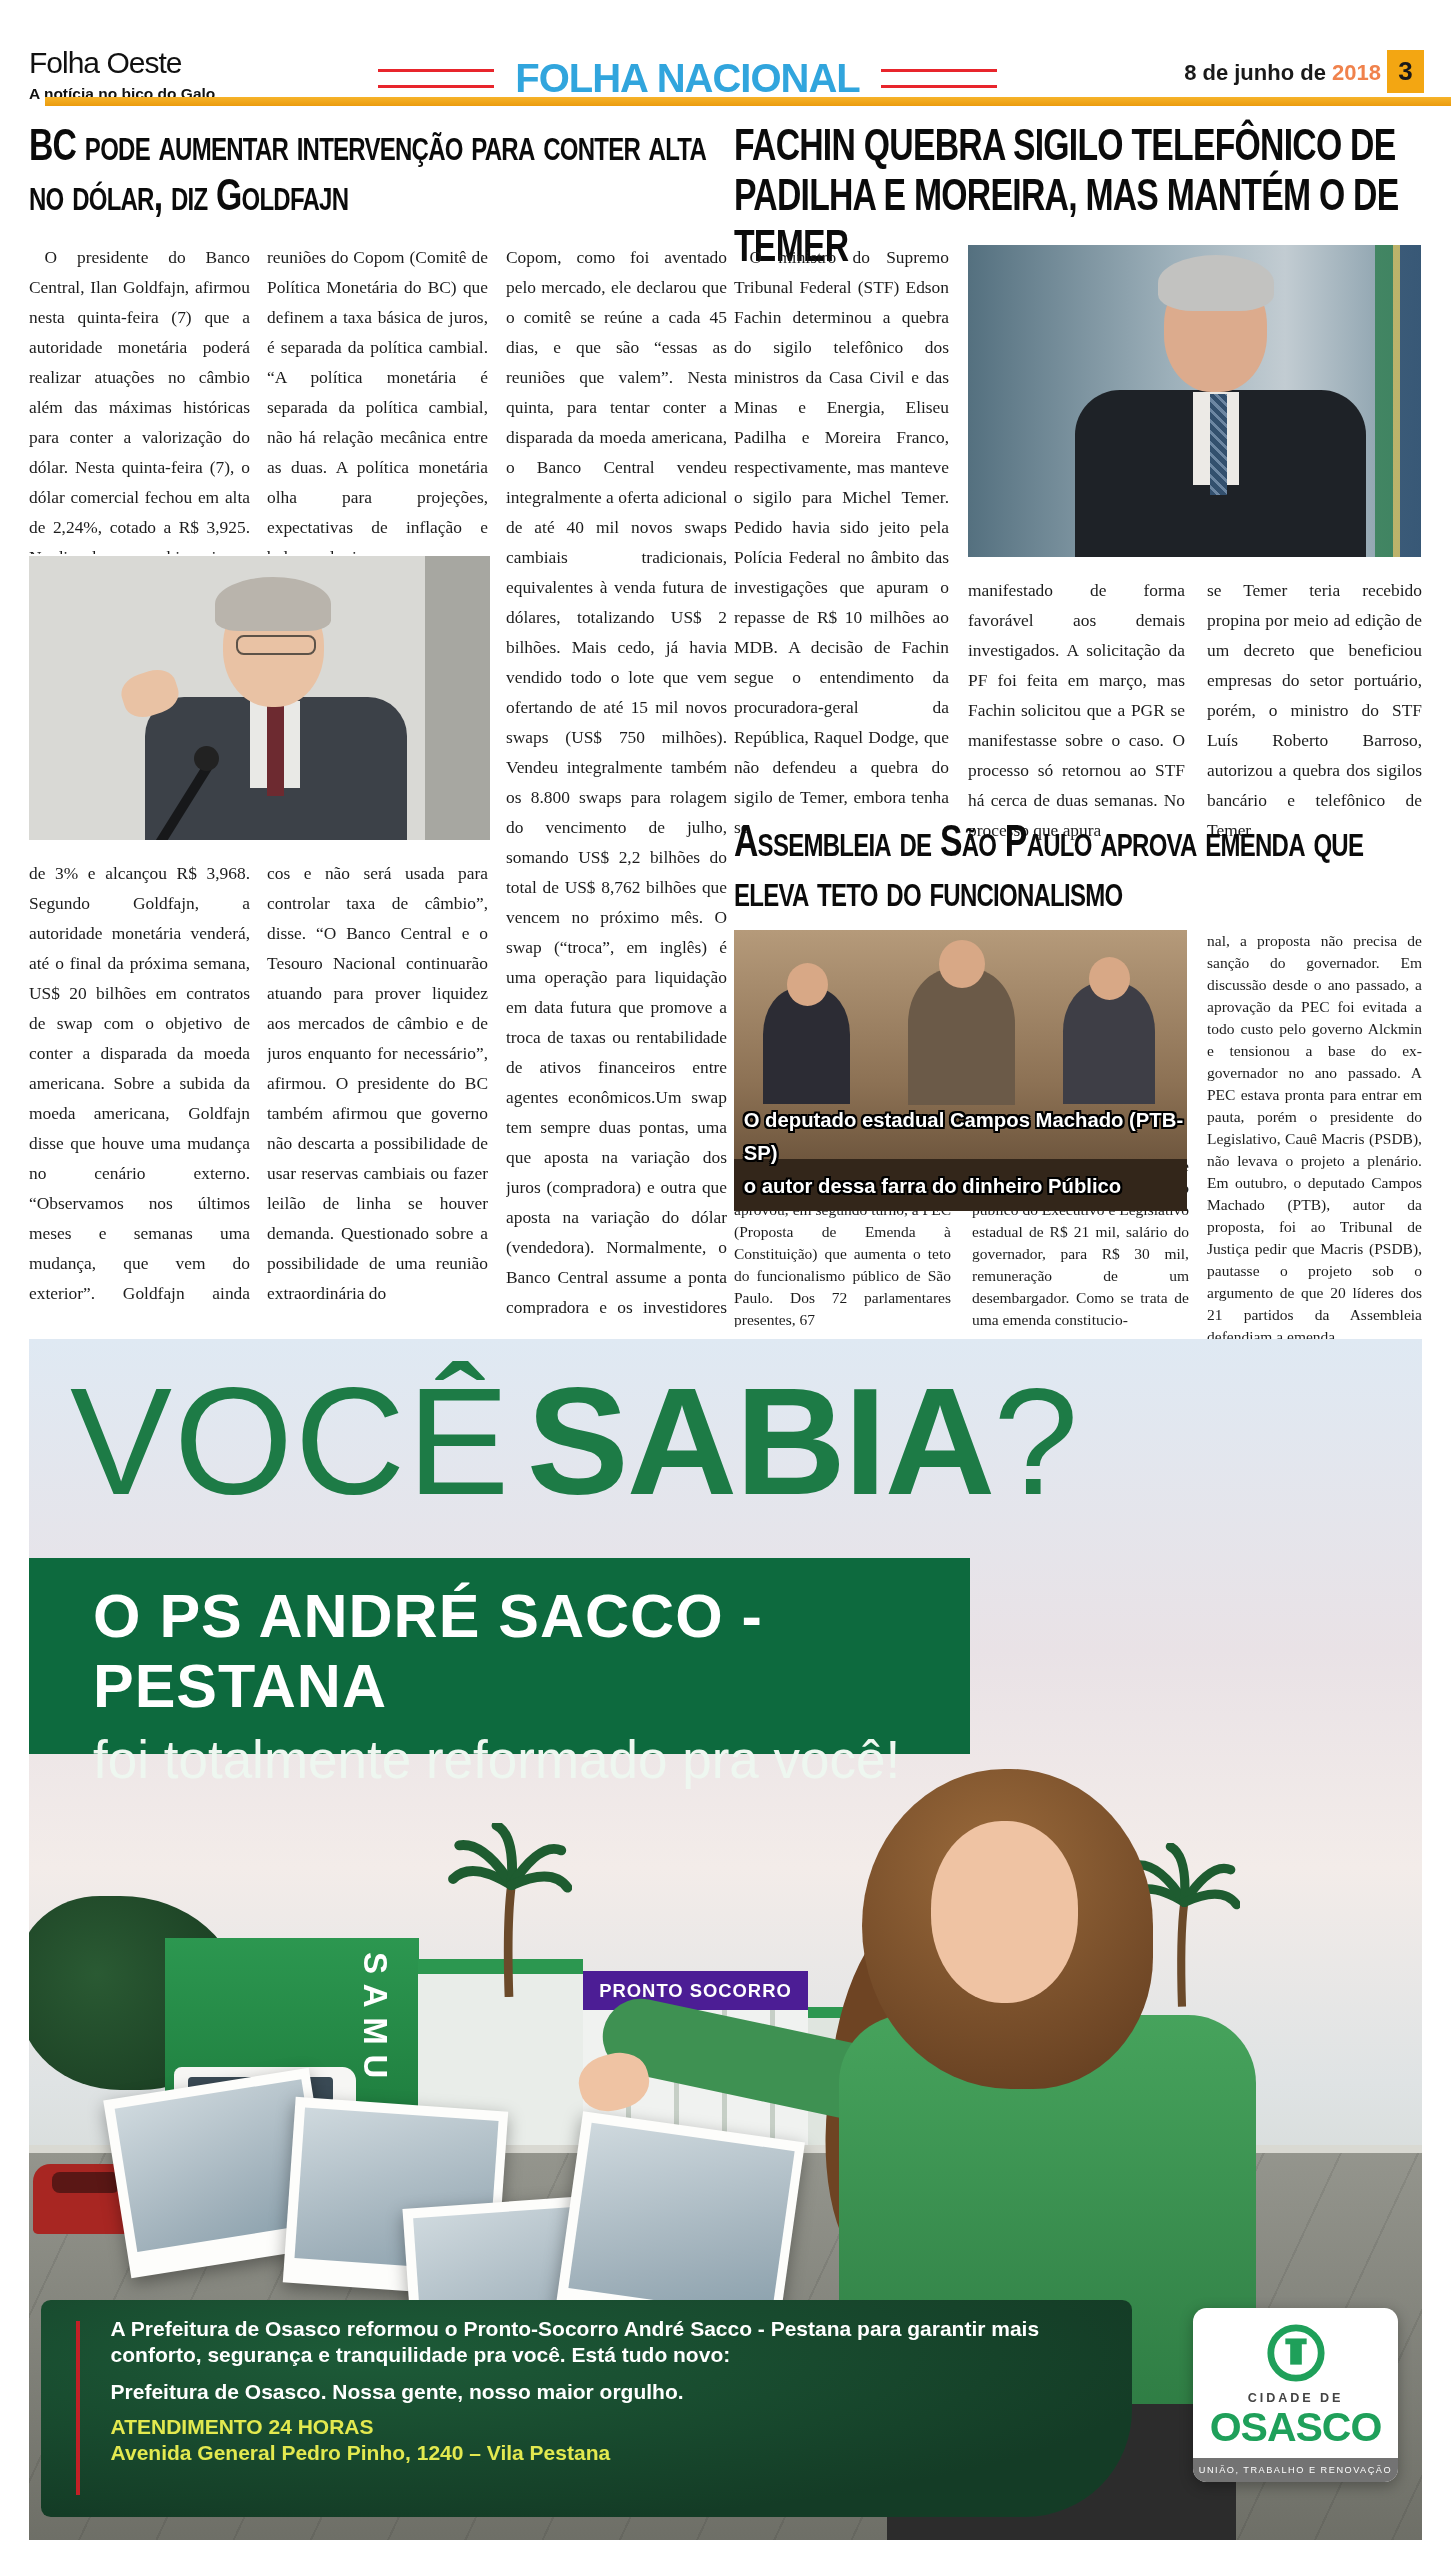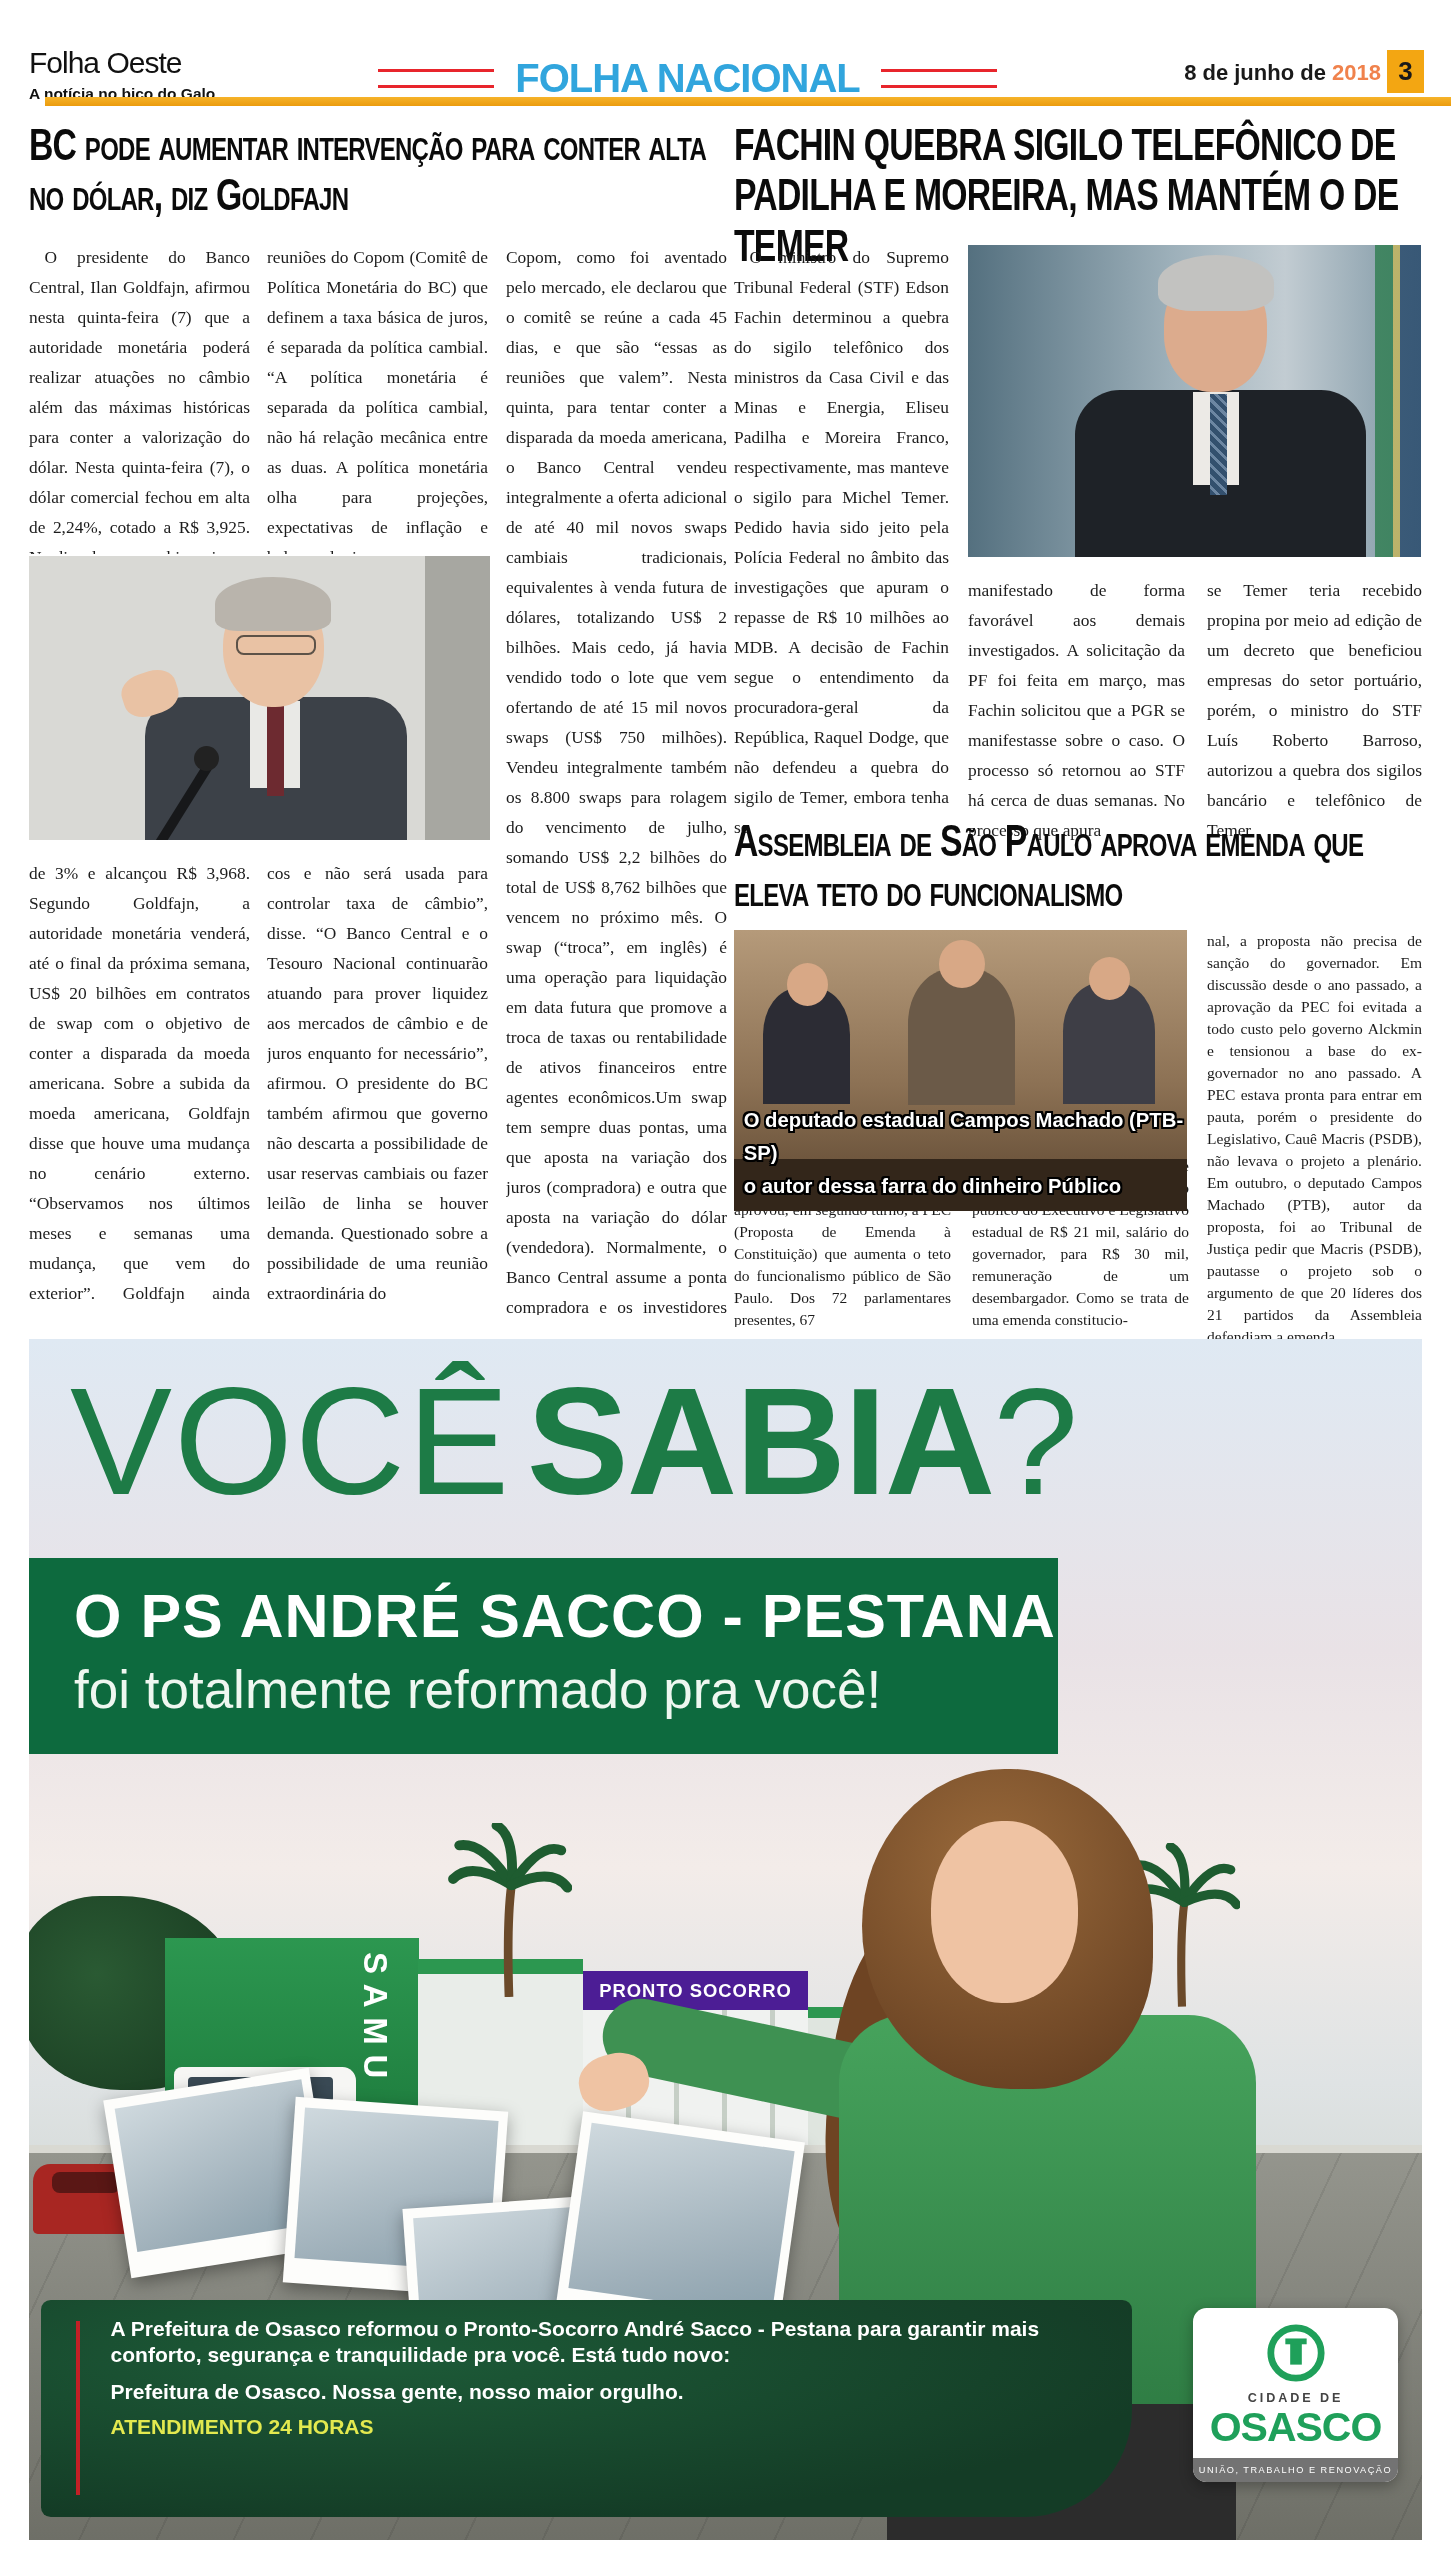--- a/index.html
+++ b/index.html
@@ -60,21 +60,21 @@
   .caption{position:absolute;left:9.7px;bottom:7.7px;z-index:4;font-weight:800;font-size:20.3px;line-height:33px;color:#fff;
            text-shadow:-1.9px 0 0 #000,1.9px 0 0 #000,0 -1.9px 0 #000,0 1.9px 0 #000,-1.9px -1.9px 0 #000,1.9px 1.9px 0 #000,-1.9px 1.9px 0 #000,1.9px -1.9px 0 #000;}
 
   
   .ad{left:29px;top:1339px;width:1393px;height:1201px;overflow:hidden;
       background:linear-gradient(180deg,#dfe9f3 0%,#e9e2e6 26%,#f3ece9 44%,#dfe3e4 62%,#d7dcda 70%);}
   .ad-title{left:41px;top:25px;font-size:153px;line-height:1;color:#1d7b46;white-space:nowrap;z-index:2;}
   .ad-title .light{font-weight:400;letter-spacing:1.9px;}
   .ad-title .bold{font-weight:800;margin-left:15.5px;letter-spacing:-1.9px;}
   .ad-title .q{font-weight:400;}
-  .ad-banner{left:0;top:219px;width:1029px;height:196px;background:#0d6a3e;z-index:2;padding:23px 0 0 45px;box-sizing:border-box;}
+  .ad-banner{left:0;top:219px;width:941px;height:196px;background:#0d6a3e;z-index:2;padding:23px 0 0 64px;box-sizing:border-box;}
   .ad-banner .l1{font-size:61px;font-weight:800;color:#ffffff;letter-spacing:1px;}
   .ad-banner .l2{font-size:53px;font-weight:400;color:#eef7f0;margin-top:7.7px;}
 
   .trees{left:-9.7px;top:557px;width:223px;height:194px;background:radial-gradient(circle at 35% 40%,#2a5a33,#17381f);border-radius:40% 60% 50% 50%;}
   .bld-green{left:136px;top:599px;width:254px;height:211px;background:linear-gradient(180deg,#2c9750,#1d7a3c);}
   .samu-v{position:absolute;right:25px;top:13.6px;writing-mode:vertical-rl;color:#fff;font-weight:800;font-size:33px;letter-spacing:9.7px;}
   .sign-192{position:absolute;left:15.5px;bottom:9.7px;color:#fff;font-weight:700;font-size:19.4px;}
   .bld-white{left:389px;top:620px;width:165px;height:190px;background:#e9ede9;border-top:15.5px solid #2c9750;}
   .canopy{left:554px;top:632px;width:225px;height:178px;background:#f0f2f0;}
   .ps-sign{position:absolute;left:0;top:0;width:100%;height:39px;background:#4c1d95;display:flex;align-items:center;justify-content:center;
@@ -307,20 +307,21 @@
       <div class="w-neck"></div>
       <div class="w-hair"></div>
       <div class="w-face"></div>
     </div>
 
     <div class="abs infobox">
       <div class="redline"></div>
       <div class="intro">A Prefeitura de Osasco reformou o Pronto-Socorro André Sacco - Pestana para garantir mais conforto, segurança e tranquilidade pra você. Está tudo novo:</div>
       <div class="slogan">Prefeitura de Osasco. Nossa gente, nosso maior orgulho.</div>
       <div class="hours">ATENDIMENTO 24 HORAS</div>
+      <div class="addr">Avenida General Pedro Pinho, 1240 – Vila Pestana</div>
     </div>
 
     <div class="abs osasco">
       <svg width="62" height="62" viewBox="0 0 64 64">
         <circle cx="32" cy="32" r="26" fill="none" stroke="#1fa05a" stroke-width="7"></circle>
         <rect x="26" y="22" width="12" height="22" fill="#1fa05a"></rect>
         <rect x="21" y="17" width="22" height="6" fill="#1fa05a"></rect>
       </svg>
       <div class="citylabel">CIDADE DE</div>
       <div class="cityname">OSASCO</div>

